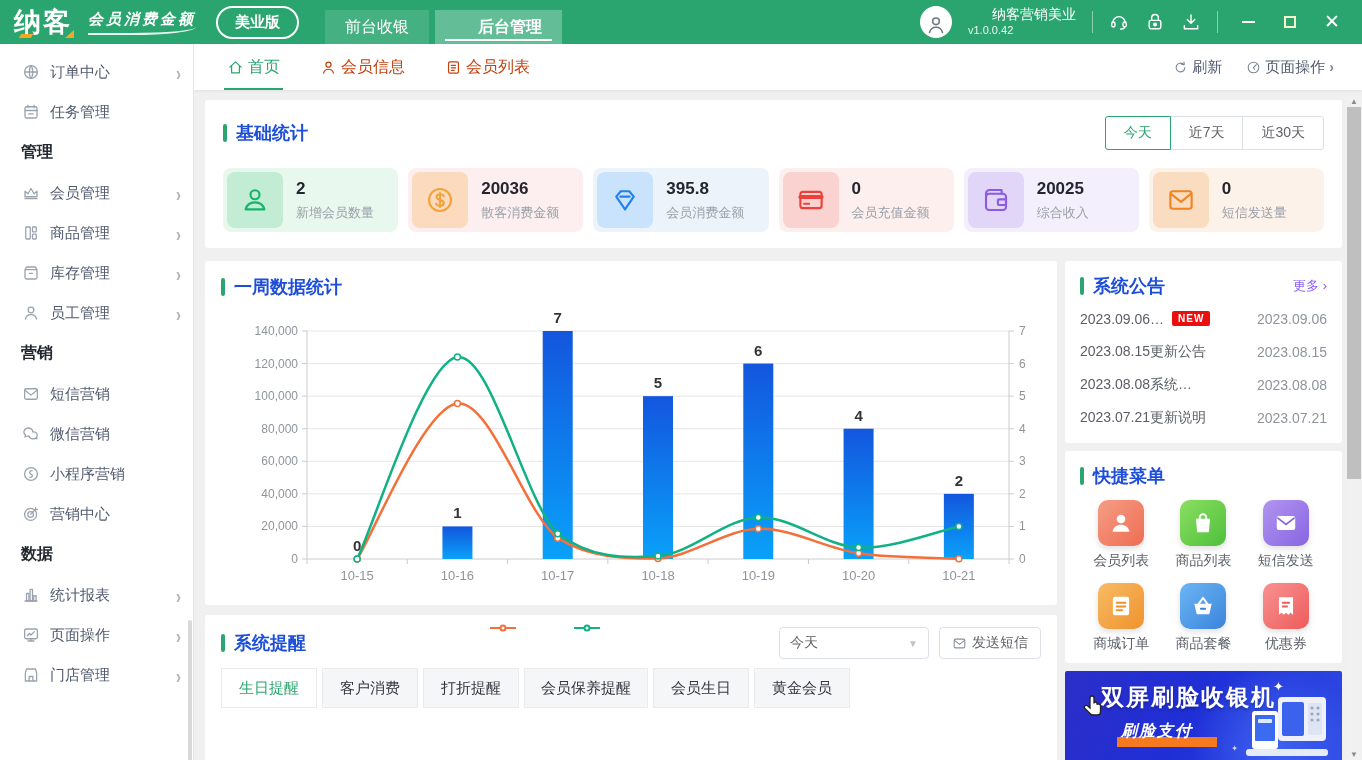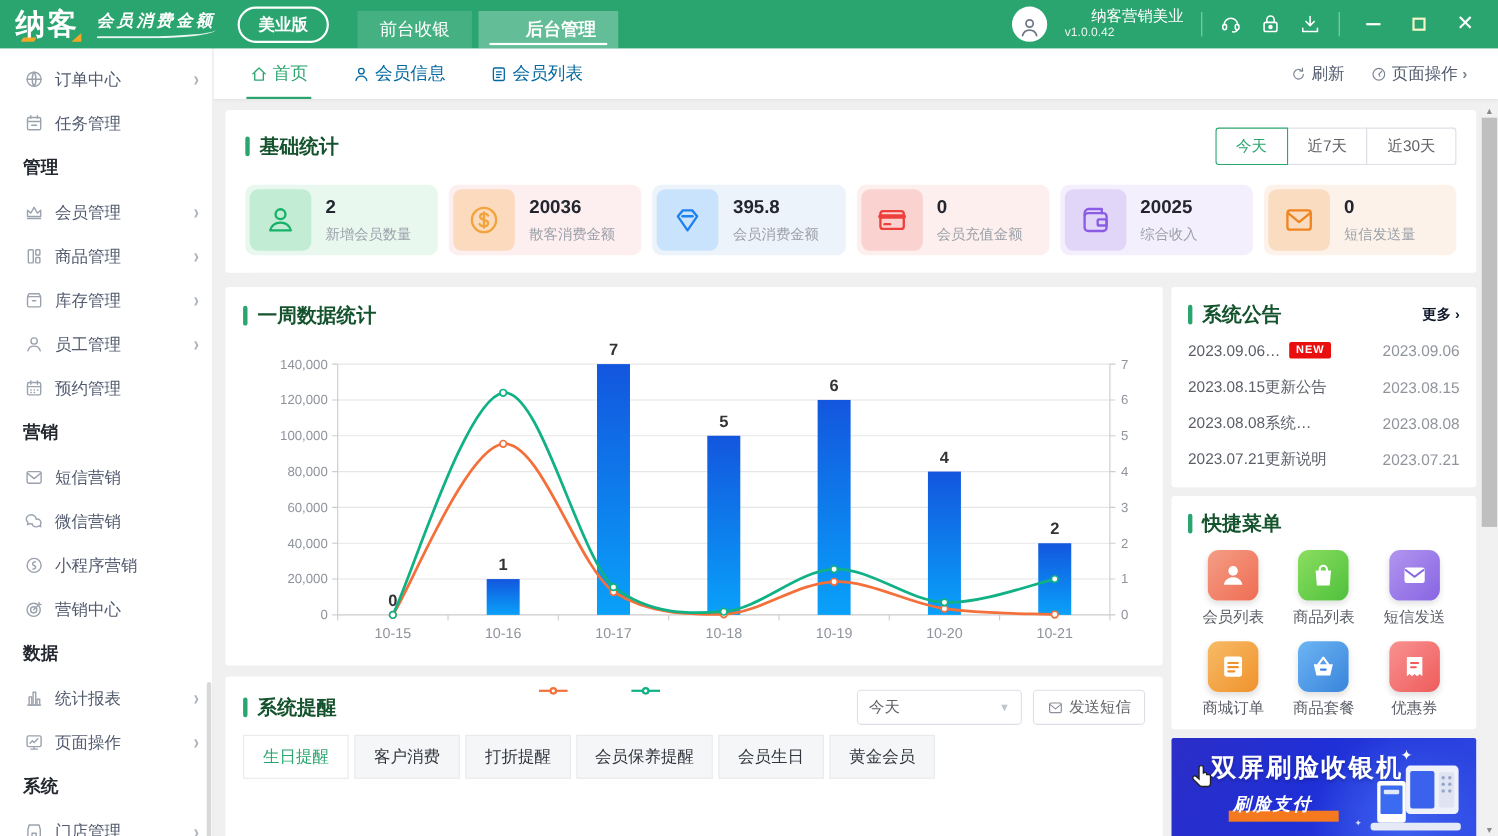--- a/index.html
+++ b/index.html
@@ -37,38 +37,38 @@
   .sidebar { position:absolute; top:44px; left:0; width:194px; bottom:0; background:#fff; border-right:1px solid #e4e7ea; padding-top:8px; z-index:20; }
   .side-item { height:40px; display:flex; align-items:center; padding:0 12px 0 22px; color:#515a6e; font-size:15px; cursor:pointer; }
   .side-item .icn { width:18px; height:18px; margin-right:10px; color:#9aa2ad; flex:none; }
   .side-item .icn svg { width:100%; height:100%; }
   .side-item .arrow { margin-left:auto; color:#aeb4bd; font-size:15px; font-weight:bold; transform:scaleY(1.3); }
   .side-section { height:41px; display:flex; align-items:center; padding-left:21px; font-weight:bold; color:#23272f; font-size:16px; cursor:default; }
   .side-thumb { position:absolute; right:1px; top:576px; width:4px; height:150px; background:#d8d8d8; border-radius:2px; }
 
   
   .tabbar { position:absolute; left:194px; top:44px; right:0; height:46px; background:#fff; display:flex; align-items:center; box-shadow:0 1px 3px rgba(0,0,0,.07); z-index:10; }
-  .ptab { display:flex; align-items:center; gap:4px; height:46px; padding:0 3px; margin-left:34px; font-size:16px; color:#0369a1; position:relative; cursor:pointer; }
+  .ptab { display:flex; align-items:center; gap:4px; height:46px; padding:0 3px; margin-left:34px; font-size:16px; color:#c2410c; position:relative; cursor:pointer; }
   .ptab:first-child { margin-left:30px; }
   .ptab .icn { width:17px; height:17px; }
   .ptab .icn svg { width:100%; height:100%; }
   .ptab.active { color:#2aa56f; }
   .ptab.active:after { content:""; position:absolute; left:0; right:0; bottom:0; height:2px; background:#2aa56f; }
   .tabbar-right { margin-left:auto; display:flex; gap:24px; margin-right:28px; color:#515a6e; font-size:15px; align-items:center; }
   .tb-act { display:flex; align-items:center; gap:4px; cursor:pointer; }
   .tb-act .icn { width:15px; height:15px; color:#7d8694; }
   .tb-act .icn svg { width:100%; height:100%; }
   .tb-chev { color:#7d8694; font-size:14px; font-weight:bold; }
 
   
   .content { position:absolute; left:194px; top:90px; right:0; bottom:0; background:#f0f0f0; padding:10px 20px 0 11px; }
   .card { background:#fff; border-radius:3px; }
   .card-head { display:flex; align-items:center; }
   .gbar { width:4px; height:18px; background:#2aa56f; border-radius:2px; margin-right:9px; flex:none; }
-  .card-title { font-size:18px; font-weight:bold; color:#14532d; }
+  .card-title { font-size:18px; font-weight:bold; color:#1d4ed8; }
 
   
   #statsCard { padding:16px 18px 16px; margin-bottom:13px; }
   .range-group { margin-left:auto; display:flex; }
   .range-btn { border:1px solid #dcdfe6; background:#fff; color:#606266; font-size:14px; padding:7px 18px; margin-left:-1px; cursor:pointer; font-family:inherit; }
   .range-btn:first-child { border-radius:3px 0 0 3px; }
   .range-btn:last-child { border-radius:0 3px 3px 0; }
   .range-btn.active { border-color:#2aa56f; color:#2aa56f; position:relative; z-index:1; }
   .stat-row { display:flex; gap:10px; margin-top:18px; }
   .stat-card { flex:1; height:64px; border-radius:8px; display:flex; align-items:center; }
@@ -97,21 +97,21 @@
   .rm-caret { margin-left:auto; color:#c0c4cc; font-size:10px; }
   .rm-send { height:32px; border:1px solid #dcdfe6; border-radius:4px; display:flex; align-items:center; gap:5px; padding:0 12px; font-size:14px; color:#606266; background:#fff; cursor:pointer; font-family:inherit; }
   .rm-send .icn { width:15px; height:15px; color:#8a919c; }
   .rm-send .icn svg { width:100%; height:100%; }
   .rtab-row { display:flex; gap:5px; margin-top:9px; }
   .rtab { min-width:96px; height:40px; display:flex; align-items:center; justify-content:center; background:#f5f6f7; border:1px solid #e8eaec; font-size:15px; color:#32363e; padding:0 16px; cursor:pointer; font-family:inherit; }
   .rtab.active { background:#fff; color:#2aa56f; }
 
   
   #annCard { height:182px; padding:13px 15px 0; flex:none; }
-  .ann-more { margin-left:auto; color:#0f172a; font-size:13px; cursor:pointer;font-weight:bold; }
+  .ann-more { margin-left:auto; color:#8b5cf6; font-size:13px; cursor:pointer; }
   .ann-list { margin-top:4px; }
   .ann-row { display:flex; align-items:center; height:33px; font-size:14px; color:#5a5e66; cursor:pointer; }
   .ann-badge { background:#ea0f0f; color:#fff; font-size:10px; font-weight:bold; padding:2px 6px; border-radius:2px; margin-left:8px; letter-spacing:1px; }
   .ann-date { margin-left:auto; color:#8f949c; }
 
   
   #quickCard { height:212px; padding:13px 15px 0; flex:none; }
   .quick-grid { display:grid; grid-template-columns:repeat(3,1fr); row-gap:13px; margin-top:12px; justify-items:center; }
   .quick-item { text-align:center; cursor:pointer; }
   .quick-ic { width:46px; height:46px; border-radius:10px; display:flex; align-items:center; justify-content:center; margin:0 auto 6px; box-shadow:0 3px 6px rgba(0,0,0,.12); }
@@ -231,27 +231,20 @@
           <span class="arrow">›</span>
         </div>
         <div class="side-item">
           <span class="icn"><svg viewBox="0 0 24 24" fill="none" stroke="currentColor" stroke-width="1.7" stroke-linecap="round" stroke-linejoin="round">
               <circle cx="12" cy="8" r="3.8"></circle>
               <path d="M4.5 20c1-4 4-5.8 7.5-5.8s6.5 1.8 7.5 5.8"></path>
             </svg></span>
           <span>员工管理</span>
           <span class="arrow">›</span>
         </div>
-        <div class="side-item">
-          <span class="icn"><svg viewBox="0 0 24 24" fill="none" stroke="currentColor" stroke-width="1.7" stroke-linecap="round" stroke-linejoin="round">
-              <rect x="4" y="5" width="16" height="15" rx="2"></rect>
-              <path d="M8 3v4M16 3v4M4 10h16M8 14h.5M12 14h.5M16 14h.5M8 17h.5M12 17h.5"></path>
-            </svg></span>
-          <span>预约管理</span>
-        </div>
         <div class="side-section">营销</div>
         <div class="side-item">
           <span class="icn"><svg viewBox="0 0 24 24" fill="none" stroke="currentColor" stroke-width="1.7" stroke-linecap="round" stroke-linejoin="round">
               <rect x="3.5" y="5" width="17" height="14" rx="2"></rect>
               <path d="M4 7l8 6.5L20 7"></path>
             </svg></span>
           <span>短信营销</span>
         </div>
         <div class="side-item">
           <span class="icn"><svg viewBox="0 0 24 24" fill="none" stroke="currentColor" stroke-width="1.7" stroke-linecap="round" stroke-linejoin="round">
@@ -287,21 +280,20 @@
           <span class="arrow">›</span>
         </div>
         <div class="side-item">
           <span class="icn"><svg viewBox="0 0 24 24" fill="none" stroke="currentColor" stroke-width="1.7" stroke-linecap="round" stroke-linejoin="round">
               <rect x="3.5" y="4" width="17" height="13" rx="2"></rect>
               <path d="M7 13l3-3 2 2 4.5-4.5M12 17v3M8 20h8"></path>
             </svg></span>
           <span>页面操作</span>
           <span class="arrow">›</span>
         </div>
-        <div class="side-section">系统</div>
         <div class="side-item">
           <span class="icn"><svg viewBox="0 0 24 24" fill="none" stroke="currentColor" stroke-width="1.7" stroke-linecap="round" stroke-linejoin="round">
               <path d="M4.5 9.5L6 4h12l1.5 5.5M4.5 9.5V20h15V9.5M9.5 20v-6h5v6"></path>
             </svg></span>
           <span>门店管理</span>
           <span class="arrow">›</span>
         </div>
       </div>
     <div class="side-thumb"></div>
   </div>

